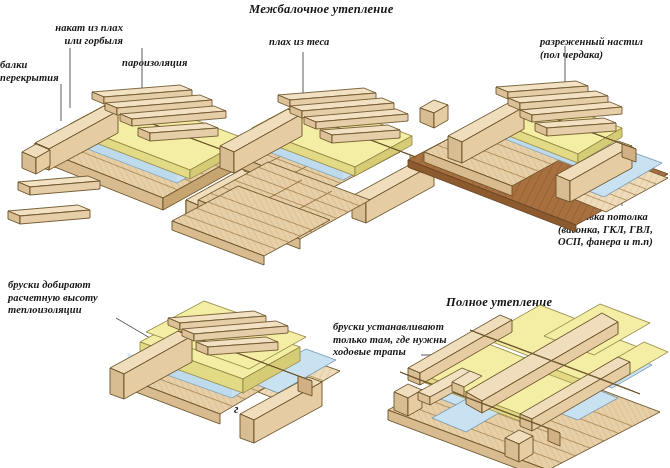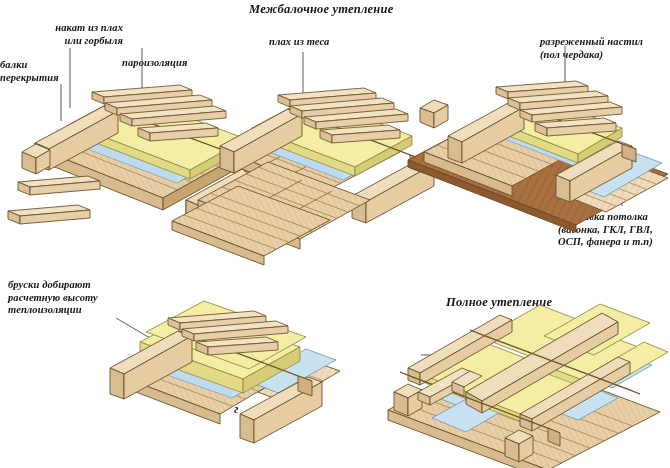--- a/index.html
+++ b/index.html
@@ -37,20 +37,23 @@
 (пол чердака)</div>
 
   <div class="lbl" style="left:558px; top:211px;">подшивка потолка
 (вагонка,  ГКЛ, ГВЛ,
 ОСП, фанера и т.п)</div>
 
   <div class="lbl" style="left:8px; top:279px;">бруски добирают
 расчетную высоту
 теплоизоляции</div>
 
+  <div class="lbl" style="left:333px; top:321px;">бруски устанавливают
+только там, где нужны
+ходовые трапы</div>
 
   <div class="panel-letter" style="left:150px; top:181px;">а</div>
   <div class="panel-letter" style="left:373px; top:183px;">б</div>
   <div class="panel-letter" style="left:489px; top:178px;">в</div>
   <div class="panel-letter" style="left:234px; top:402px;">г</div>
 
   <svg width="670" height="468" viewBox="0 0 670 468">
     <defs>
 
       <pattern id="grainA" width="6" height="6" patternUnits="userSpaceOnUse" patternTransform="rotate(27)">

